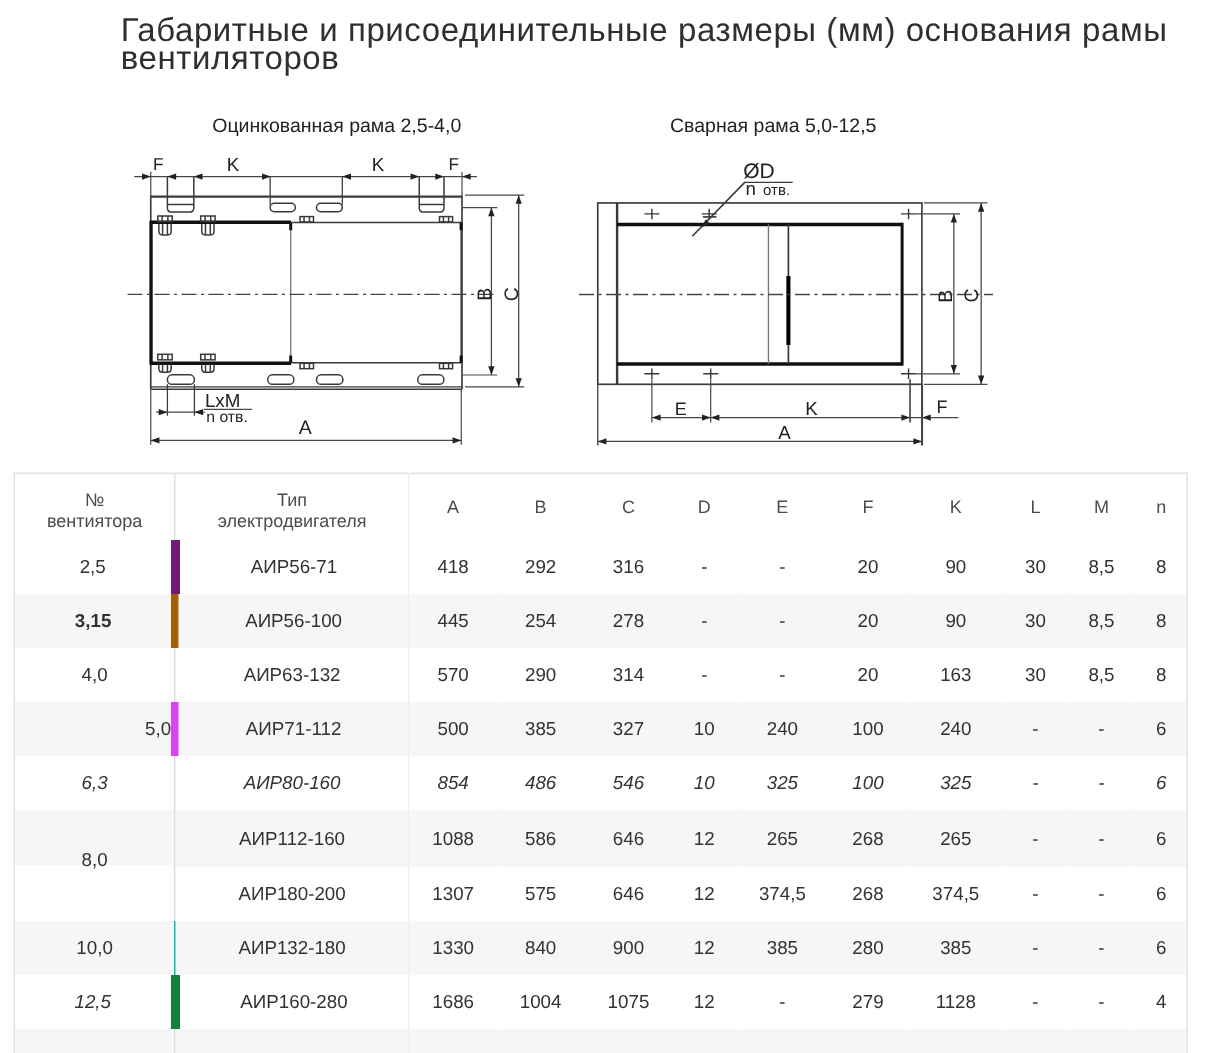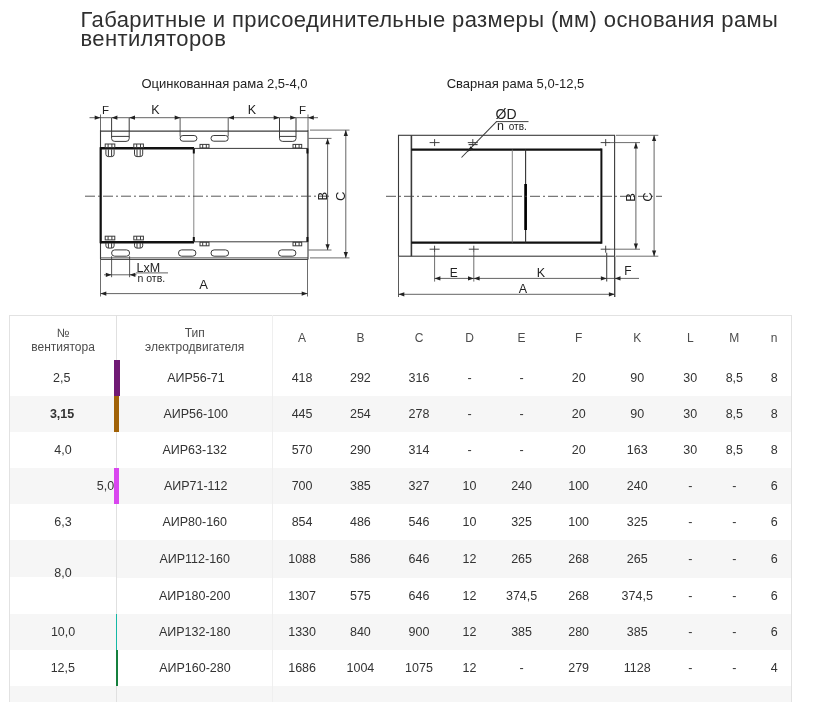--- a/index.html
+++ b/index.html
@@ -326,33 +326,33 @@
           <td>20</td>
           <td>163</td>
           <td>30</td>
           <td>8,5</td>
           <td>8</td>
   </tr>
 
   <tr class="g" style="height:36px;">
     <td style="border-right:5px solid #d946ef;text-align:right;">5,0</td>
     <td style="border-right:1px solid #efefef;">АИР71-112</td>
-    <td>700</td>
+    <td>500</td>
           <td>385</td>
           <td>327</td>
           <td>10</td>
           <td>240</td>
           <td>100</td>
           <td>240</td>
           <td>-</td>
           <td>-</td>
           <td>6</td>
   </tr>
 
-  <tr style="height:36px;">
+  <tr style="height:36px;font-style:italic;">
     <td style="border-right:1px solid #e0e0e0;">6,3</td>
     <td style="border-right:1px solid #efefef;">АИР80-160</td>
     <td>854</td>
           <td>486</td>
           <td>546</td>
           <td>10</td>
           <td>325</td>
           <td>100</td>
           <td>325</td>
           <td>-</td>
@@ -398,21 +398,21 @@
           <td>12</td>
           <td>385</td>
           <td>280</td>
           <td>385</td>
           <td>-</td>
           <td>-</td>
           <td>6</td>
   </tr>
 
   <tr style="height:36px;">
-    <td style="border-right:2px solid #15803d;">12,5</td>
+    <td style="border-right:6px solid #15803d;font-style:italic;">12,5</td>
     <td style="border-right:1px solid #efefef;">АИР160-280</td>
     <td>1686</td>
           <td>1004</td>
           <td>1075</td>
           <td>12</td>
           <td>-</td>
           <td>279</td>
           <td>1128</td>
           <td>-</td>
           <td>-</td>

